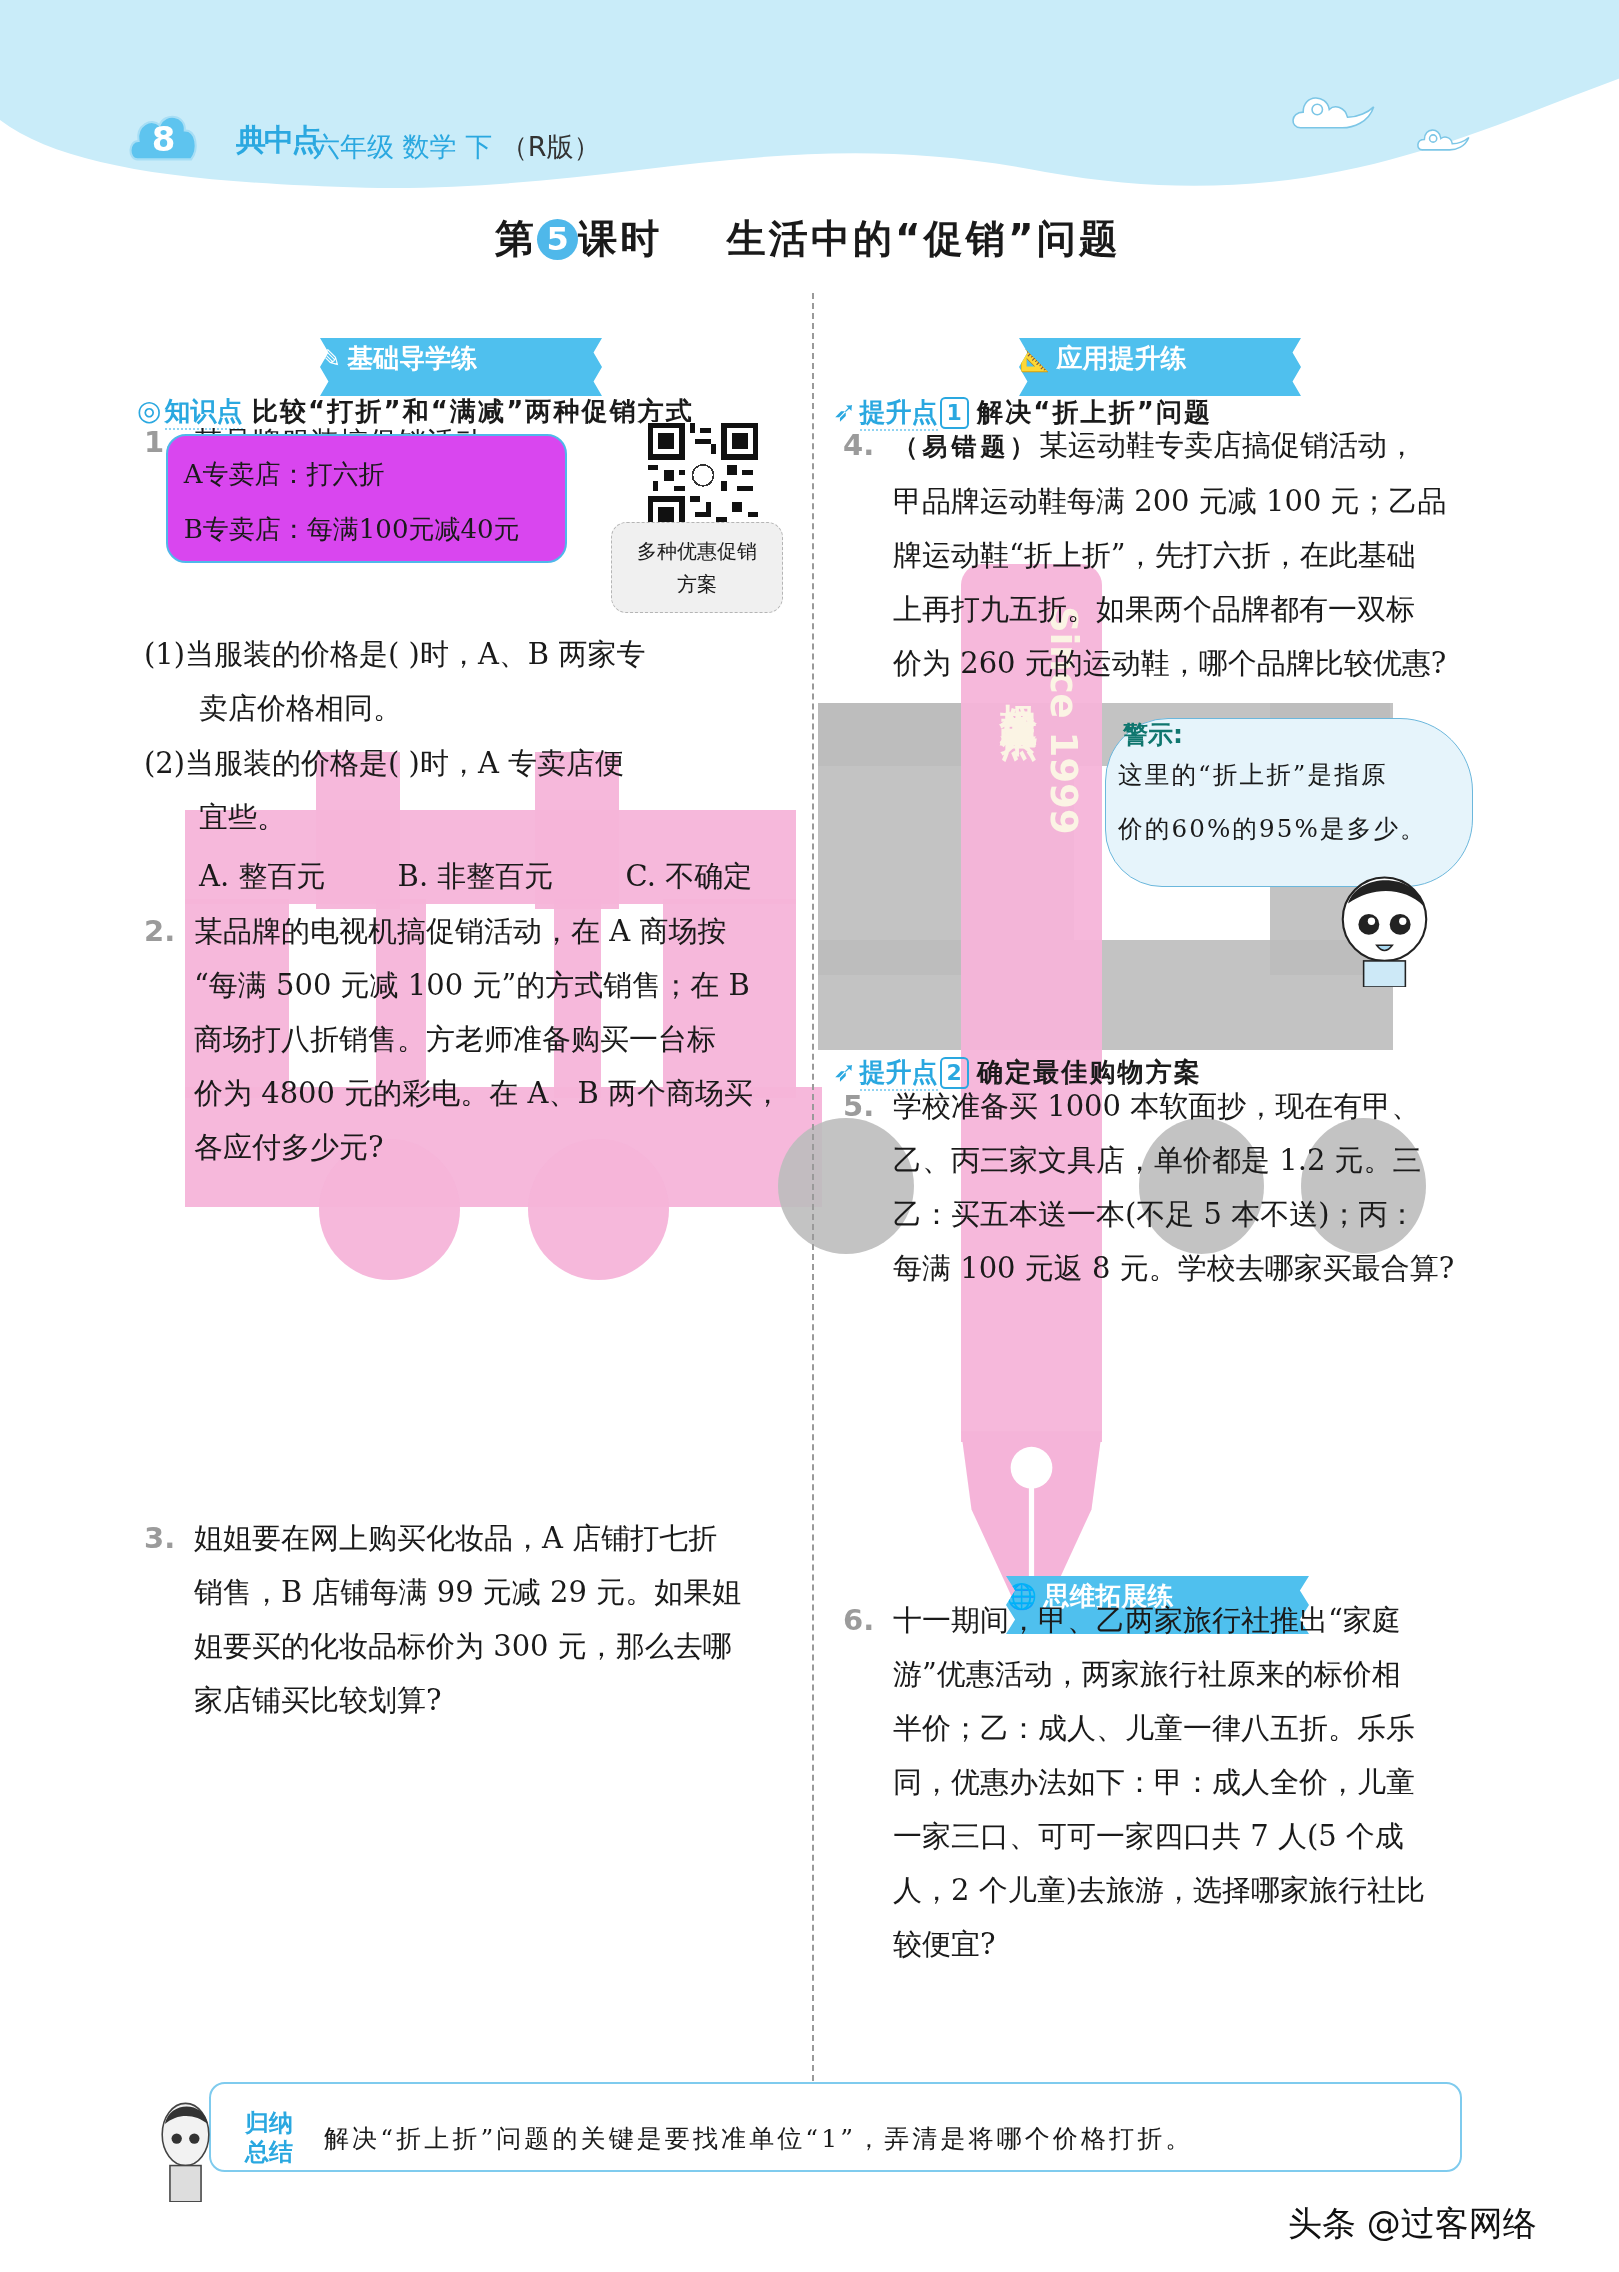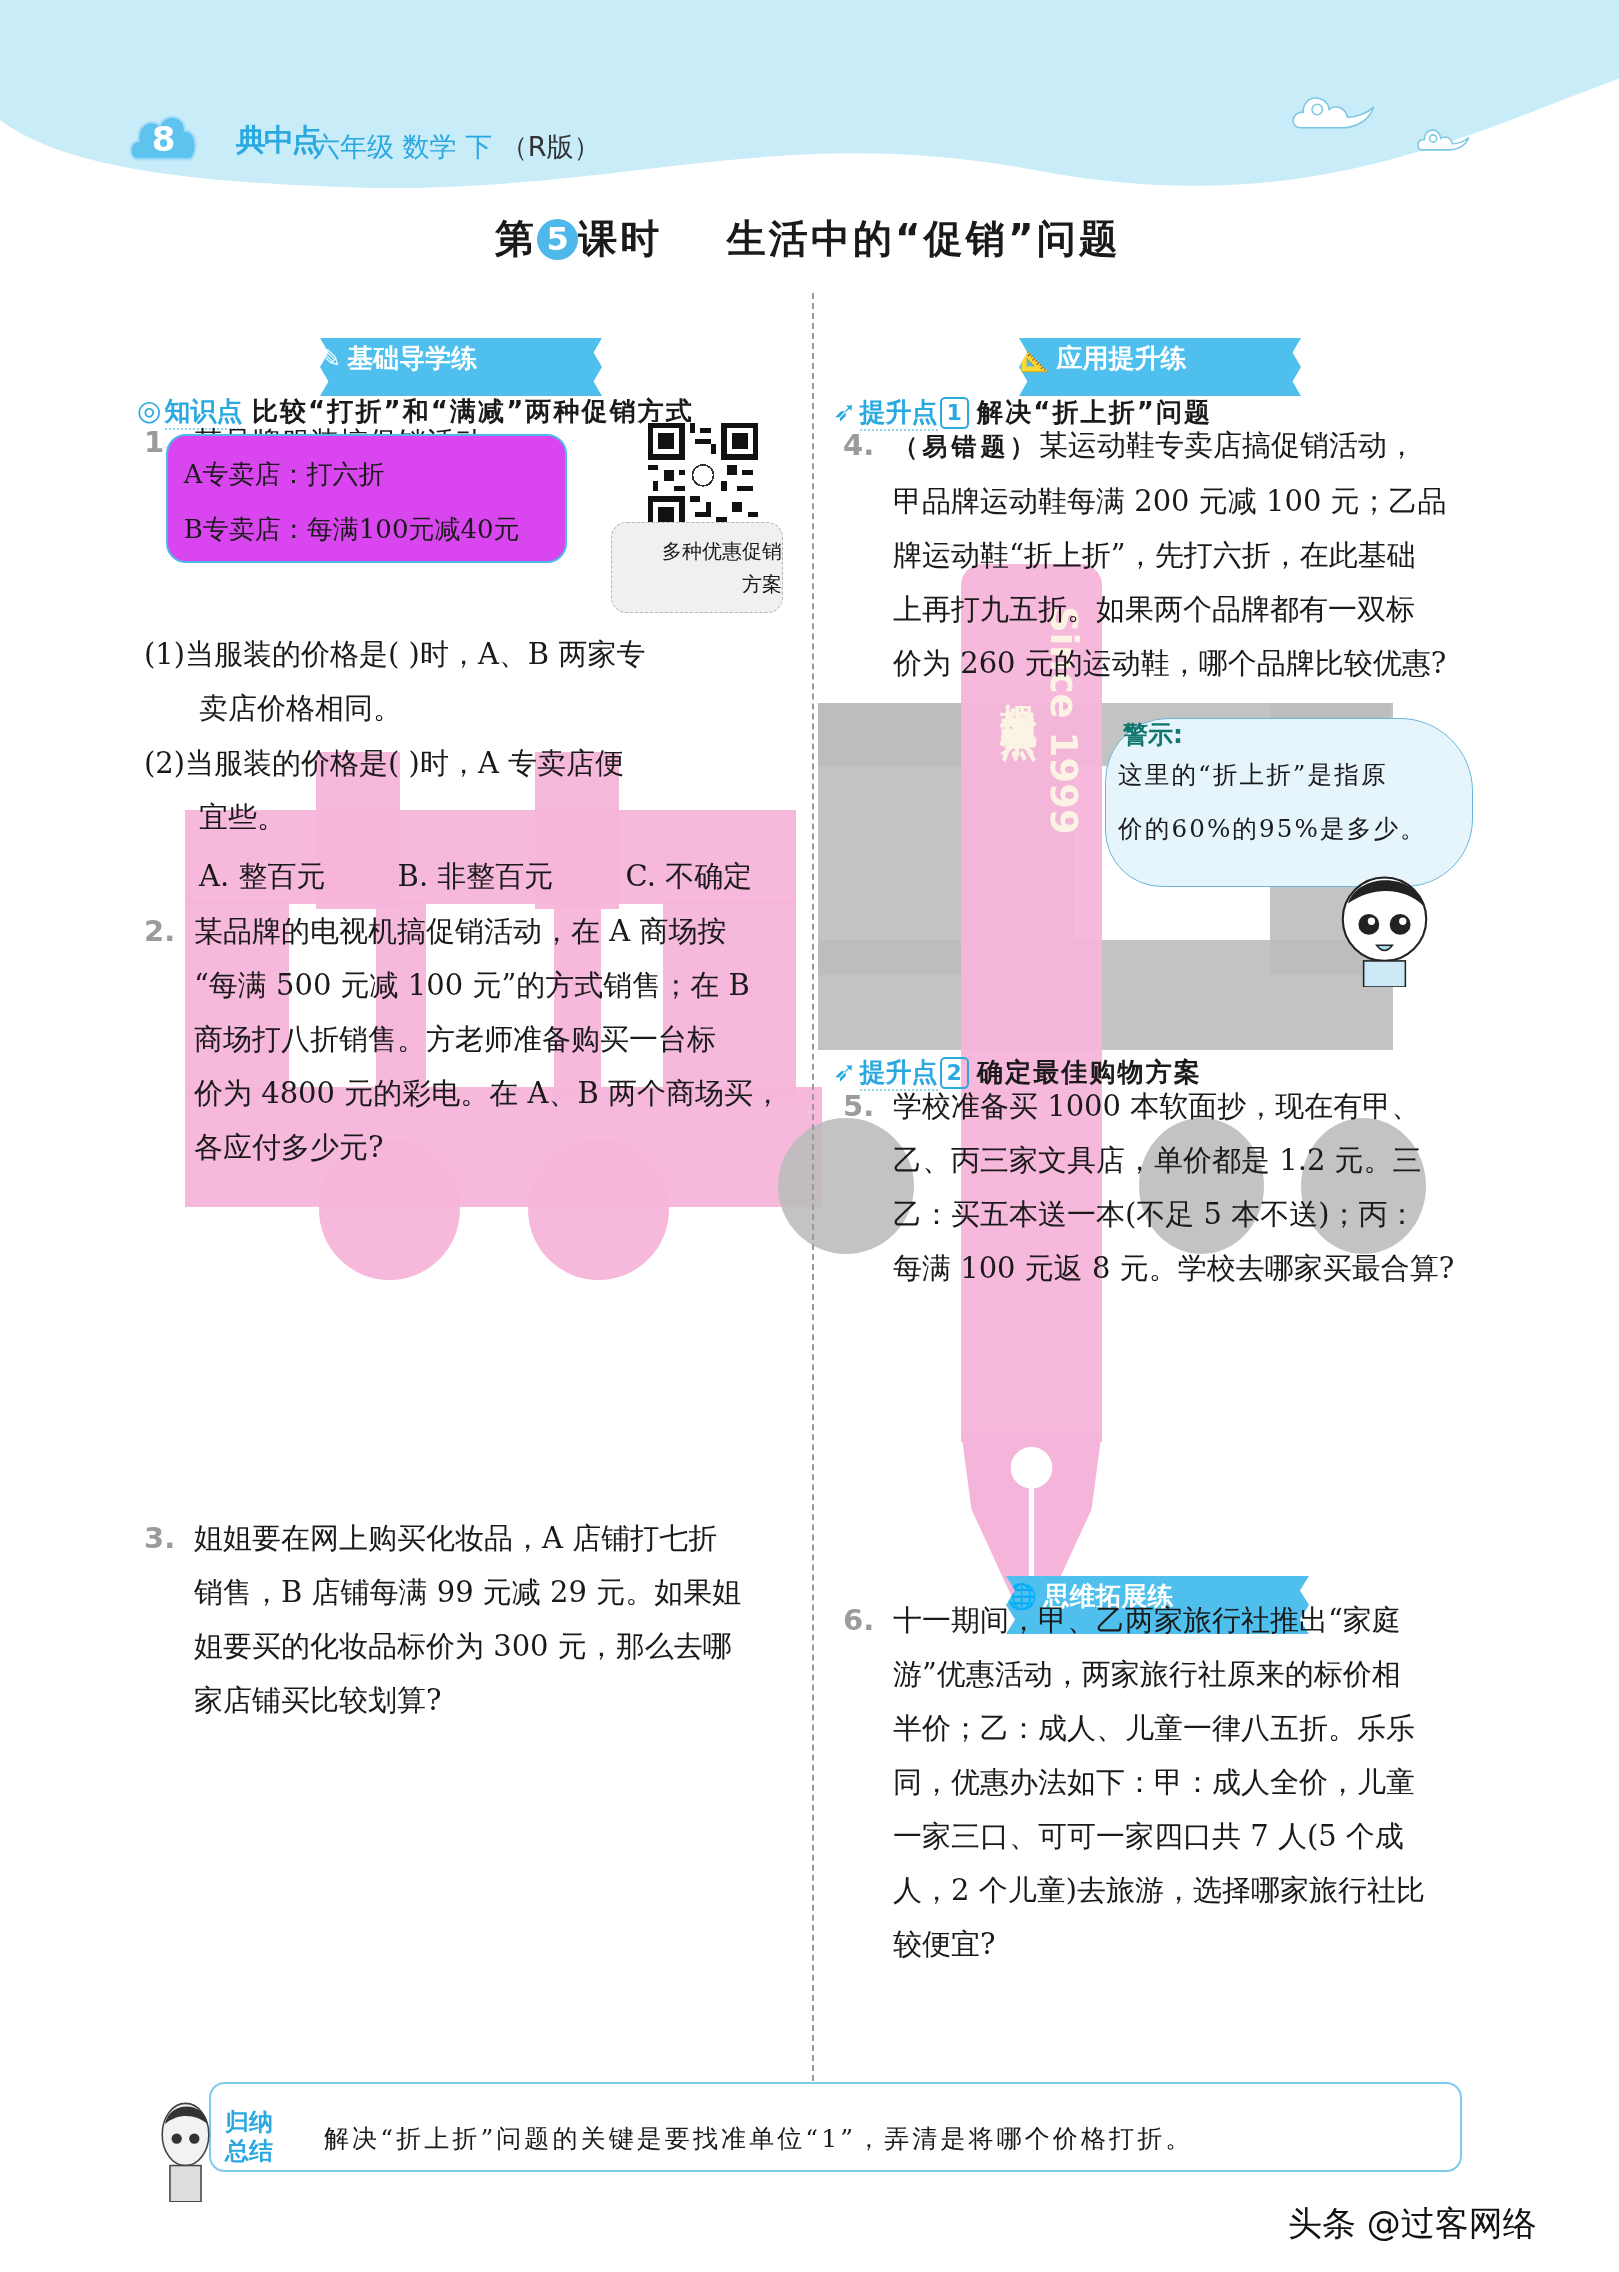--- a/index.html
+++ b/index.html
@@ -50,21 +50,21 @@
   .q .tag { font-family: "DejaVu Sans", sans-serif; font-weight: bold; font-size: 25px; letter-spacing: 4.2px; }
 
   
   .store-box { position: absolute; left: 166px; top: 434px; width: 397px; height: 125px; background: #d946ef;
                border: 2.1px solid #4fb8ea; border-radius: 20px; font-size: 26px; }
   .store-box .row { position: absolute; left: 15.7px; white-space: nowrap; }
 
   
   .qr { position: absolute; left: 648px; top: 422px; width: 110px; height: 112px; background: #fff; }
   .qr-caption { position: absolute; left: 611px; top: 522px; width: 172px; height: 91px; background: #f0f0f0;
-                border: 1.6px dashed #b5b5b5; border-radius: 15.7px; text-align: right; font-size: 20px; line-height: 33px;
+                border: 1.6px dashed #b5b5b5; border-radius: 15.7px; text-align: center; font-size: 20px; line-height: 33px;
                 padding-top: 11.5px; box-sizing: border-box; }
 
   .options { position: absolute; left: 199px; top: 857px; font-size: 29px; white-space: nowrap; }
   .options span { margin-right: 63px; }
 
   
   .wm { position: absolute; background: #f5b4d9; opacity: 0.95; }
   .wm-gray { position: absolute; background: #bcbcbc; }
   .wm-text { position: absolute; color: #fbf4e4; font-family: "DejaVu Sans", sans-serif; font-weight: bold;
              writing-mode: vertical-rl; }
@@ -72,22 +72,22 @@
   
   .tip { position: absolute; left: 1105px; top: 718px; width: 366px; height: 167px; background: #e6f4fb;
          border: 1.6px solid #6bb7dc; border-radius: 63px 73px 68px 57px; }
   .tip-title { position: absolute; left: 1123px; top: 718px; font-family: "DejaVu Sans", sans-serif; font-weight: bold;
                color: #0f766e; font-size: 25px; }
   .tip-line { position: absolute; left: 1118px; font-size: 24.6px; white-space: nowrap; letter-spacing: 2.1px; }
 
   
   .summary { position: absolute; left: 209px; top: 2082px; width: 1249px; height: 86px; border: 2.6px solid #7fcbee;
              border-radius: 15.7px; background: #fff; }
-  .summary-tag { position: absolute; left: 225px; top: 2108px; width: 68px; color: #2aa8e0; font-family: Liberation Serif, serif;
-                 font-weight: bold; font-size: 24px; line-height: 29px; text-align: left; }
+  .summary-tag { position: absolute; left: 225px; top: 2108px; width: 68px; color: #2aa8e0; font-family: Liberation Sans, sans-serif;
+                 font-weight: bold; font-size: 24px; line-height: 29px; text-align: right; }
   .summary-text { position: absolute; left: 324px; top: 2122px; font-size: 25px; letter-spacing: 3.1px; white-space: nowrap; }
 
   .credit { position: absolute; left: 1288px; top: 2201px; font-family: "DejaVu Sans", sans-serif; font-size: 34px; color: #111; }
 
   .char { position: absolute; }
 </style>
 </head>
 <body>
 
 <svg class="header-wave" viewBox="0 0 3100 420" preserveAspectRatio="none">

